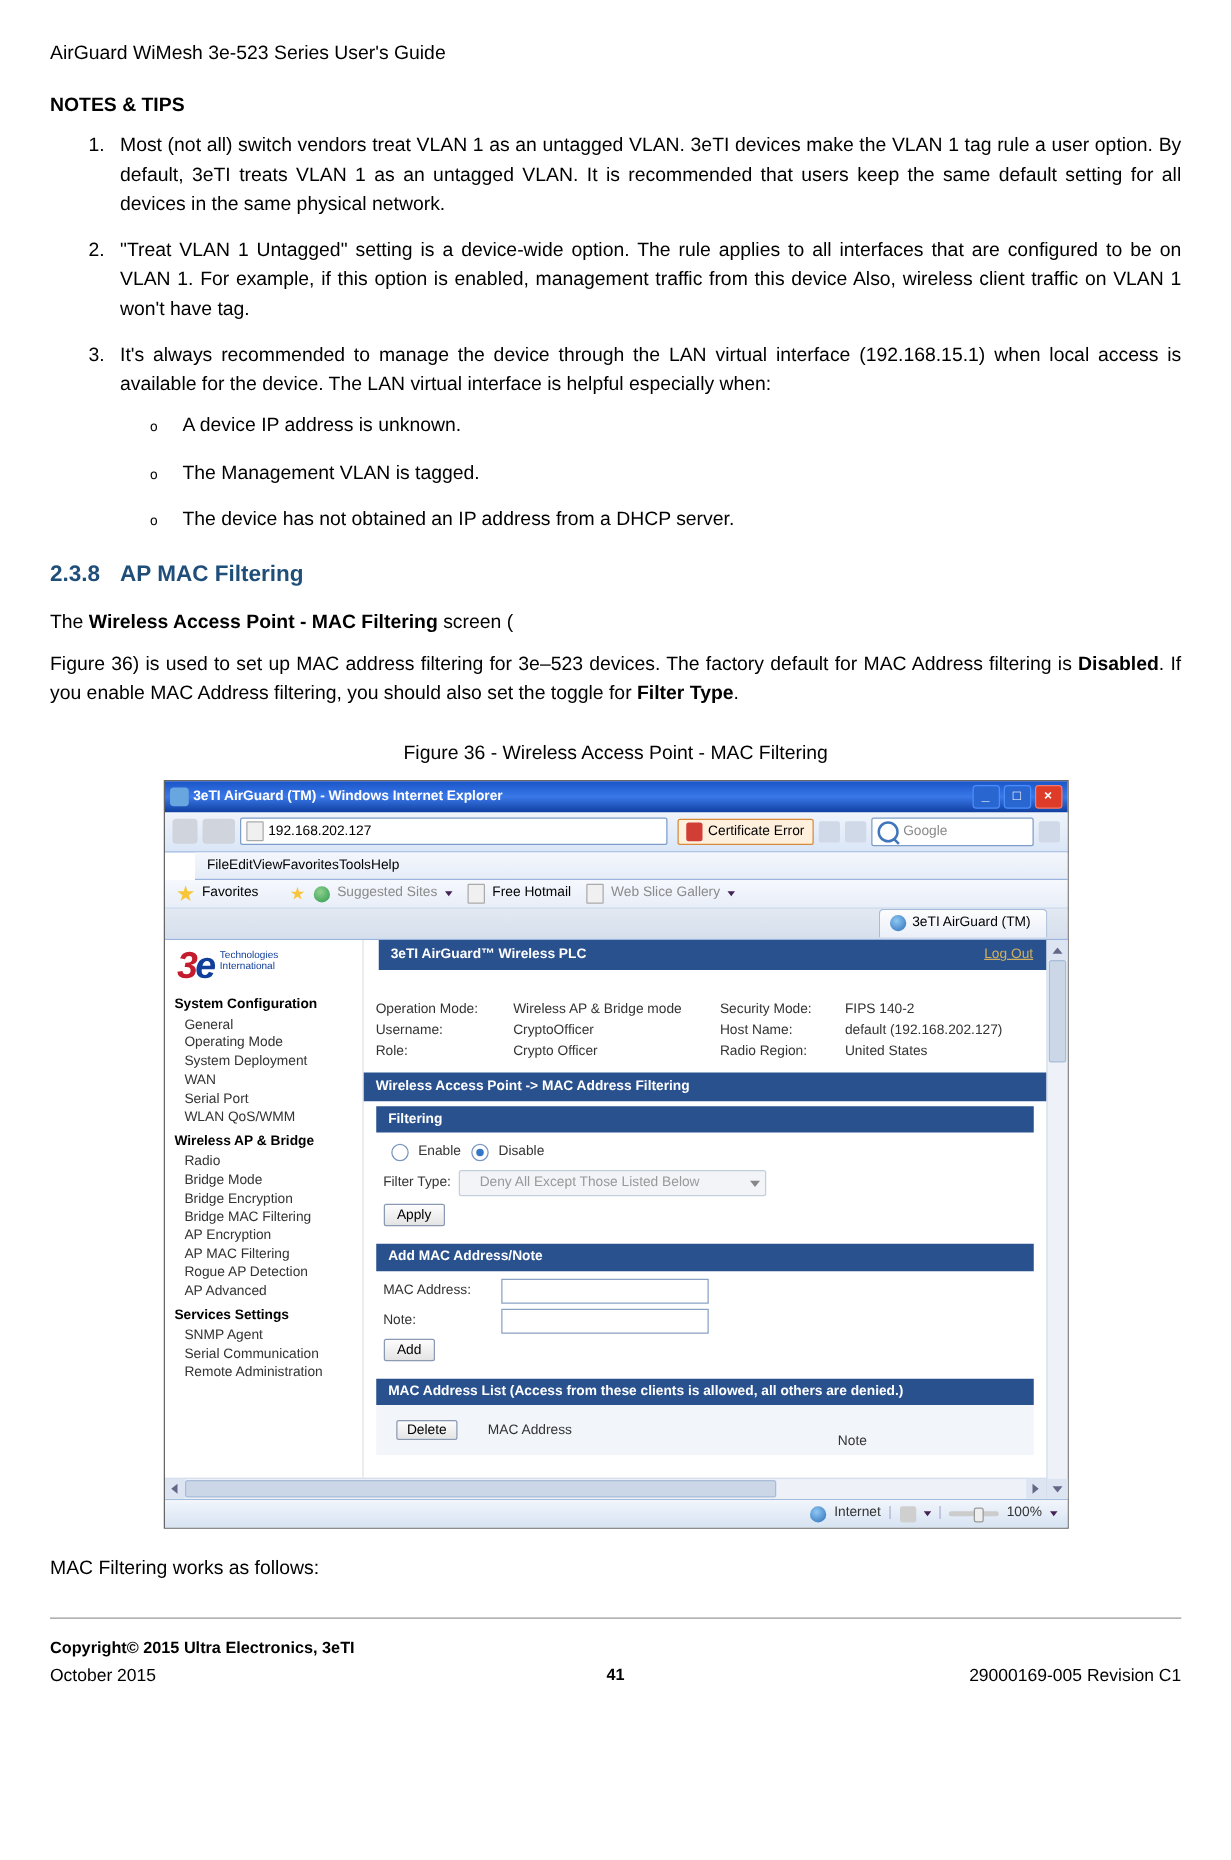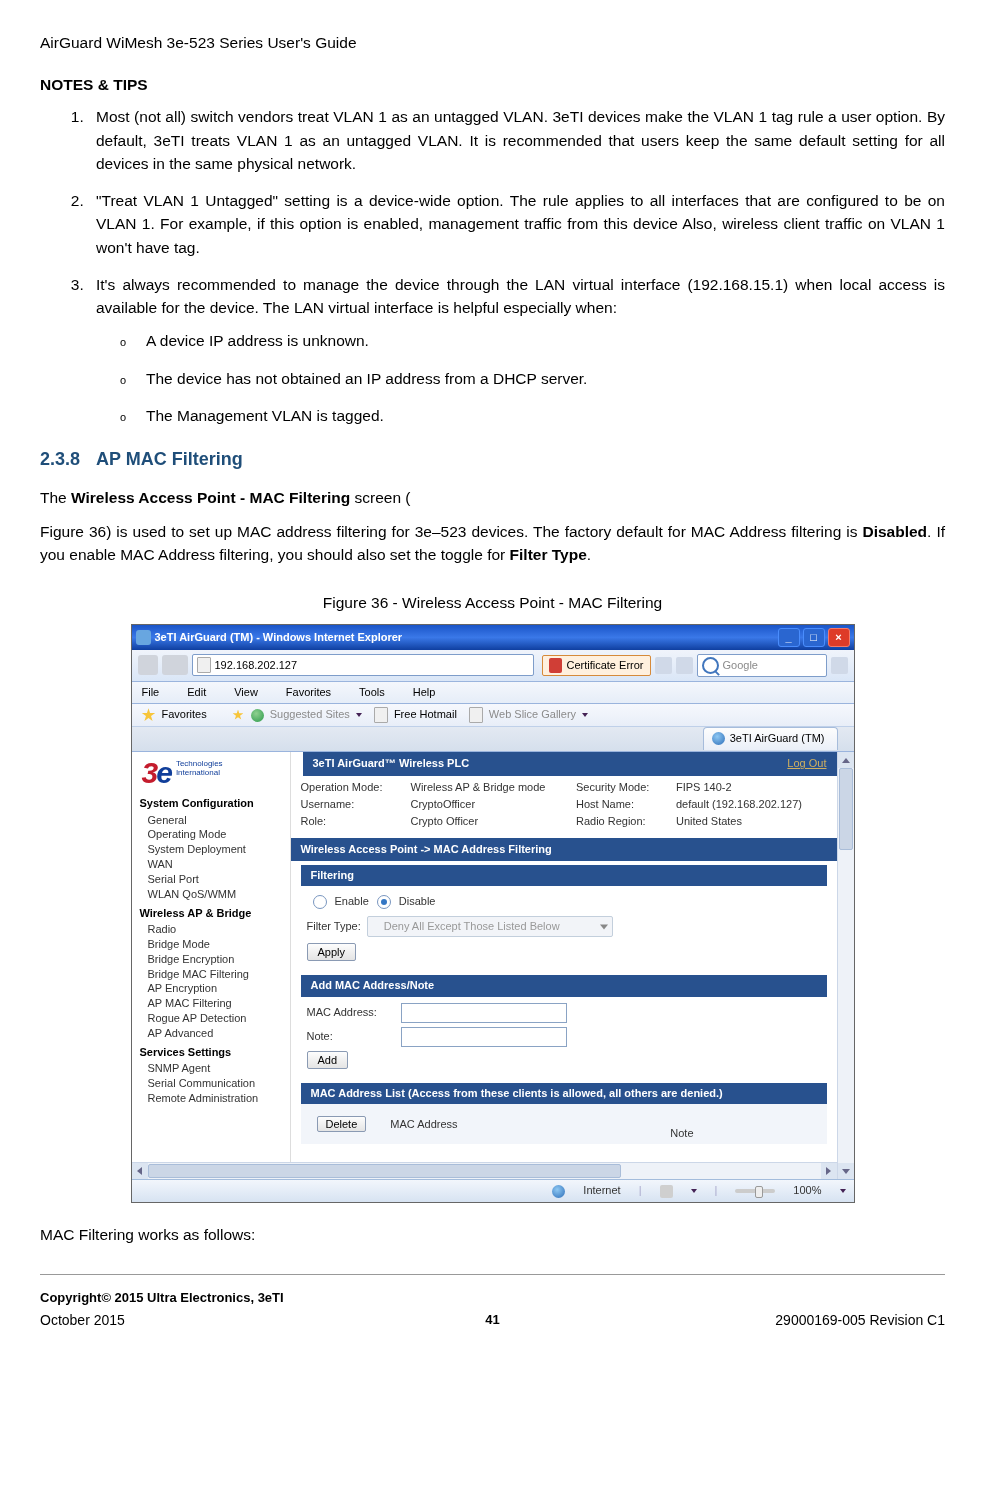--- a/index.html
+++ b/index.html
@@ -49,21 +49,21 @@
     }
     .nav-btn-gray { width: 20px; height: 20px; border-radius: 3px; background: #d0d4dc; }
     .addr { flex: 1; background: #fff; border: 1px solid #7e9dca; border-radius: 2px; padding: 2px 4px; display: flex; align-items: center; gap: 4px; }
     .addr-page-icon { width: 12px; height: 14px; background: #f0f0f0; border: 1px solid #aaa; border-radius: 1px; }
     .cert-err { background: #fff0de; border: 1px solid #d68a3a; border-radius: 2px; padding: 2px 6px; display: flex; align-items: center; gap: 4px; margin-left: 4px; }
     .cert-shield { width: 13px; height: 15px; background: #d03e36; border-radius: 2px; }
     .small-ic { width: 17px; height: 17px; background: #d0d9e8; border-radius: 2px; }
     .searchbox { width: 120px; background: #fff; border: 1px solid #7e9dca; border-radius: 2px; padding: 2px 4px; display: flex; align-items: center; gap: 4px; }
     .mag-ic { width: 13px; height: 13px; border: 2px solid #4176bd; border-radius: 50%; position: relative; }
     .mag-ic::after { content: ""; position: absolute; width: 6px; height: 2px; background: #4176bd; transform: rotate(45deg); bottom: -2px; right: -3px; }
-    .menubar { background: linear-gradient(to bottom, #f4f7fc, #e6edf8); border-bottom: 1px solid #9ab4dd; padding: 3px 10px; display: flex; gap: 28px; }
+    .menubar { background: linear-gradient(to bottom, #f4f7fc, #e6edf8); border-bottom: 1px solid #9ab4dd; padding: 3px 10px; display: flex; gap: 0; margin-left: 24px; }
     .favbar { background: linear-gradient(to bottom, #f6f8fd, #e8eef8); border-bottom: 1px solid #bfd0e9; padding: 3px 10px; display: flex; align-items: center; gap: 6px; }
     .star-ic { width: 14px; height: 14px; background: #f7c53a; clip-path: polygon(50% 0%, 61% 35%, 98% 35%, 68% 57%, 79% 91%, 50% 70%, 21% 91%, 32% 57%, 2% 35%, 39% 35%); }
     .tabbar { background: linear-gradient(to bottom, #e3e9f2 0%, #d5dfec 100%); border-bottom: 1px solid #9ab4dd; padding: 0 16px; position: relative; height: 24px; display: flex; align-items: flex-end; flex-direction: column; }
     .tab {
       display: inline-flex; align-items: center; gap: 5px;
       background: linear-gradient(to bottom, #fdfdfd, #eaeff8);
       border: 1px solid #a6bcdb; border-bottom: none;
       border-top-left-radius: 4px; border-top-right-radius: 4px;
       padding: 3px 12px 3px 8px; font-size: 11px;
     }
@@ -77,40 +77,40 @@
     .sidebar { width: 150px; background: #fff; padding: 6px 0 10px 8px; font-size: 11px; border-right: 1px solid #ddd; }
     .logo3e { display: flex; align-items: flex-start; margin-bottom: 8px; padding-left: 2px; }
     .logo3e .big3 { font-size: 30px; font-weight: bold; color: #c41c2d; font-style: italic; line-height: 1; letter-spacing: -2px; }
     .logo3e .e { font-size: 30px; font-weight: bold; color: #103e9a; font-style: italic; line-height: 1; }
     .logo3e .tech { font-size: 8px; color: #103e9a; line-height: 1.1; margin-left: 3px; margin-top: 2px; }
     .side-group-title { font-weight: bold; color: #000; margin-top: 4px; margin-bottom: 1px; font-size: 11px; }
     .side-link { display: block; color: #333; padding: 0 0 0 8px; margin-bottom: 0; line-height: 1.35; font-size: 11px; }
     .main { flex: 1; background: #fff; padding: 0; position: relative; }
     .banner { background: #28518e; color: #fff; font-weight: bold; padding: 4px 10px; display: flex; align-items: center; justify-content: space-between; margin-left: 12px; }
     .banner .logout { color: #d0b060; text-decoration: underline; font-weight: normal; cursor: pointer; }
-    .info-grid { padding: 4px 10px 8px; display: grid; grid-template-columns: 104px auto 94px auto; column-gap: 6px; row-gap: 2px; font-size: 11px; color: #333; }
+    .info-grid { padding: 4px 10px 8px; display: grid; grid-template-columns: 104px auto 94px auto; column-gap: 6px; row-gap: 2px; font-size: 11px; color: #333; margin-top: 20px; }
     .info-grid .lab { }
     .crumb-bar { background: #28518e; color: #fff; font-weight: bold; padding: 4px 10px; }
     .section-bar { background: #28518e; color: #fff; font-weight: bold; padding: 3px 10px; margin: 4px 10px 0; }
     .section-bar.tight { margin-top: 14px; }
     .form-body { padding: 6px 10px 0 16px; font-size: 11px; color: #333; }
     .form-row { display: flex; align-items: center; margin-bottom: 4px; gap: 6px; }
     .radio-row { padding: 2px 0 6px 6px; display: flex; gap: 8px; align-items: center; }
     .radio-btn { width: 12px; height: 12px; border: 1px solid #7996bf; border-radius: 50%; display: inline-flex; align-items: center; justify-content: center; }
     .radio-btn.selected::after { content: ""; width: 6px; height: 6px; background: #3577c4; border-radius: 50%; }
     .select-box { background: #f2f4f8; border: 1px solid #c3cfdc; border-radius: 2px; padding: 2px 18px 2px 16px; color: #999; position: relative; min-width: 210px; }
     .select-box .tri2 { position: absolute; right: 4px; top: 50%; transform: translateY(-50%); width: 0; height: 0; border-left: 4px solid transparent; border-right: 4px solid transparent; border-top: 5px solid #888; }
     .input-box { background: #fff; border: 1px solid #8aa3c4; padding: 2px; min-height: 14px; width: 160px; }
     .btn { background: linear-gradient(to bottom, #fdfdfd, #e4e4e4); border: 1px solid #8a9ab3; border-radius: 2px; padding: 2px 10px; font-size: 11px; }
     .mac-list-bar { background: #28518e; color: #fff; font-weight: bold; padding: 3px 10px; margin: 14px 10px 0; font-size: 11px; }
     .list-header-row { display: flex; align-items: center; gap: 20px; padding: 3px 16px; background: #f2f5fa; margin: 0 10px; font-size: 11px; color: #333; }
     .list-header-row .btn { padding: 1px 8px; }
     .list-header-row .col { flex: 0 0 auto; }
     .statusbar { background: linear-gradient(to bottom, #f2f6fc, #d7e3f2); border-top: 1px solid #a3bcdc; padding: 3px 8px; display: flex; align-items: center; font-size: 11px; color: #333; }
-    .statusbar .right-side { margin-left: auto; display: flex; align-items: center; gap: 18px; }
+    .statusbar .right-side { margin-left: auto; display: flex; align-items: center; gap: 6px; }
     .globe-sm { width: 13px; height: 13px; border-radius: 50%; background: radial-gradient(circle at 40% 35%, #8ec8f3, #2c6db8); }
     .zoom-sl { width: 40px; height: 4px; background: #ccc; border-radius: 2px; position: relative; }
     .zoom-sl::after { content: ""; position: absolute; left: 50%; top: -3px; width: 6px; height: 10px; background: #eee; border: 1px solid #999; border-radius: 2px; }
     .scrollbar-v { width: 16px; background: #eef2f8; border-left: 1px solid #ccd7e8; display: flex; flex-direction: column; }
     .scroll-arrow { height: 16px; background: #dce5f1; display: flex; align-items: center; justify-content: center; }
     .scroll-arrow .tup { width: 0; height: 0; border-left: 4px solid transparent; border-right: 4px solid transparent; border-bottom: 5px solid #668; }
     .scroll-arrow .tdn { width: 0; height: 0; border-left: 4px solid transparent; border-right: 4px solid transparent; border-top: 5px solid #668; }
     .scroll-thumb { flex: 0 0 80px; background: #cbd6e6; border: 1px solid #a9bdd9; margin: 0 1px; border-radius: 2px; }
     .scroll-track { flex: 1; }
     .hr-scroll-area { display: flex; }
@@ -140,22 +140,22 @@
 
 <div class="notes-tips">NOTES &amp; TIPS</div>
 
 <ol class="notes-list">
   <li>Most (not all) switch vendors treat VLAN 1 as an untagged VLAN. 3eTI devices make the VLAN 1 tag rule a user option. By default, 3eTI treats VLAN 1 as an untagged VLAN. It is recommended that users keep the same default setting for all devices in the same physical network.</li>
   <li>"Treat VLAN 1 Untagged" setting is a device-wide option. The rule applies to all interfaces that are configured to be on VLAN 1.   For example, if this option is enabled, management traffic from this device Also, wireless client traffic on VLAN 1 won't have tag.</li>
   <li>
     <span>It's always recommended to manage the device through the LAN virtual interface (192.168.15.1) when local access is available for the device. The LAN virtual interface is helpful especially when:</span>
     <ul class="sub-list">
       <li>A device IP address is unknown.</li>
+      <li>The Management VLAN is tagged.</li>
       <li>The device has not obtained an IP address from a DHCP server.</li>
-      <li>The Management VLAN is tagged.</li>
     </ul>
   </li>
 </ol>
 
 <div class="section-heading">
   <span class="num">2.3.8</span><span>AP MAC Filtering</span>
 </div>
 
 <p>
   <span>The </span><span class="bold">Wireless Access Point - MAC Filtering</span><span> screen (</span>

